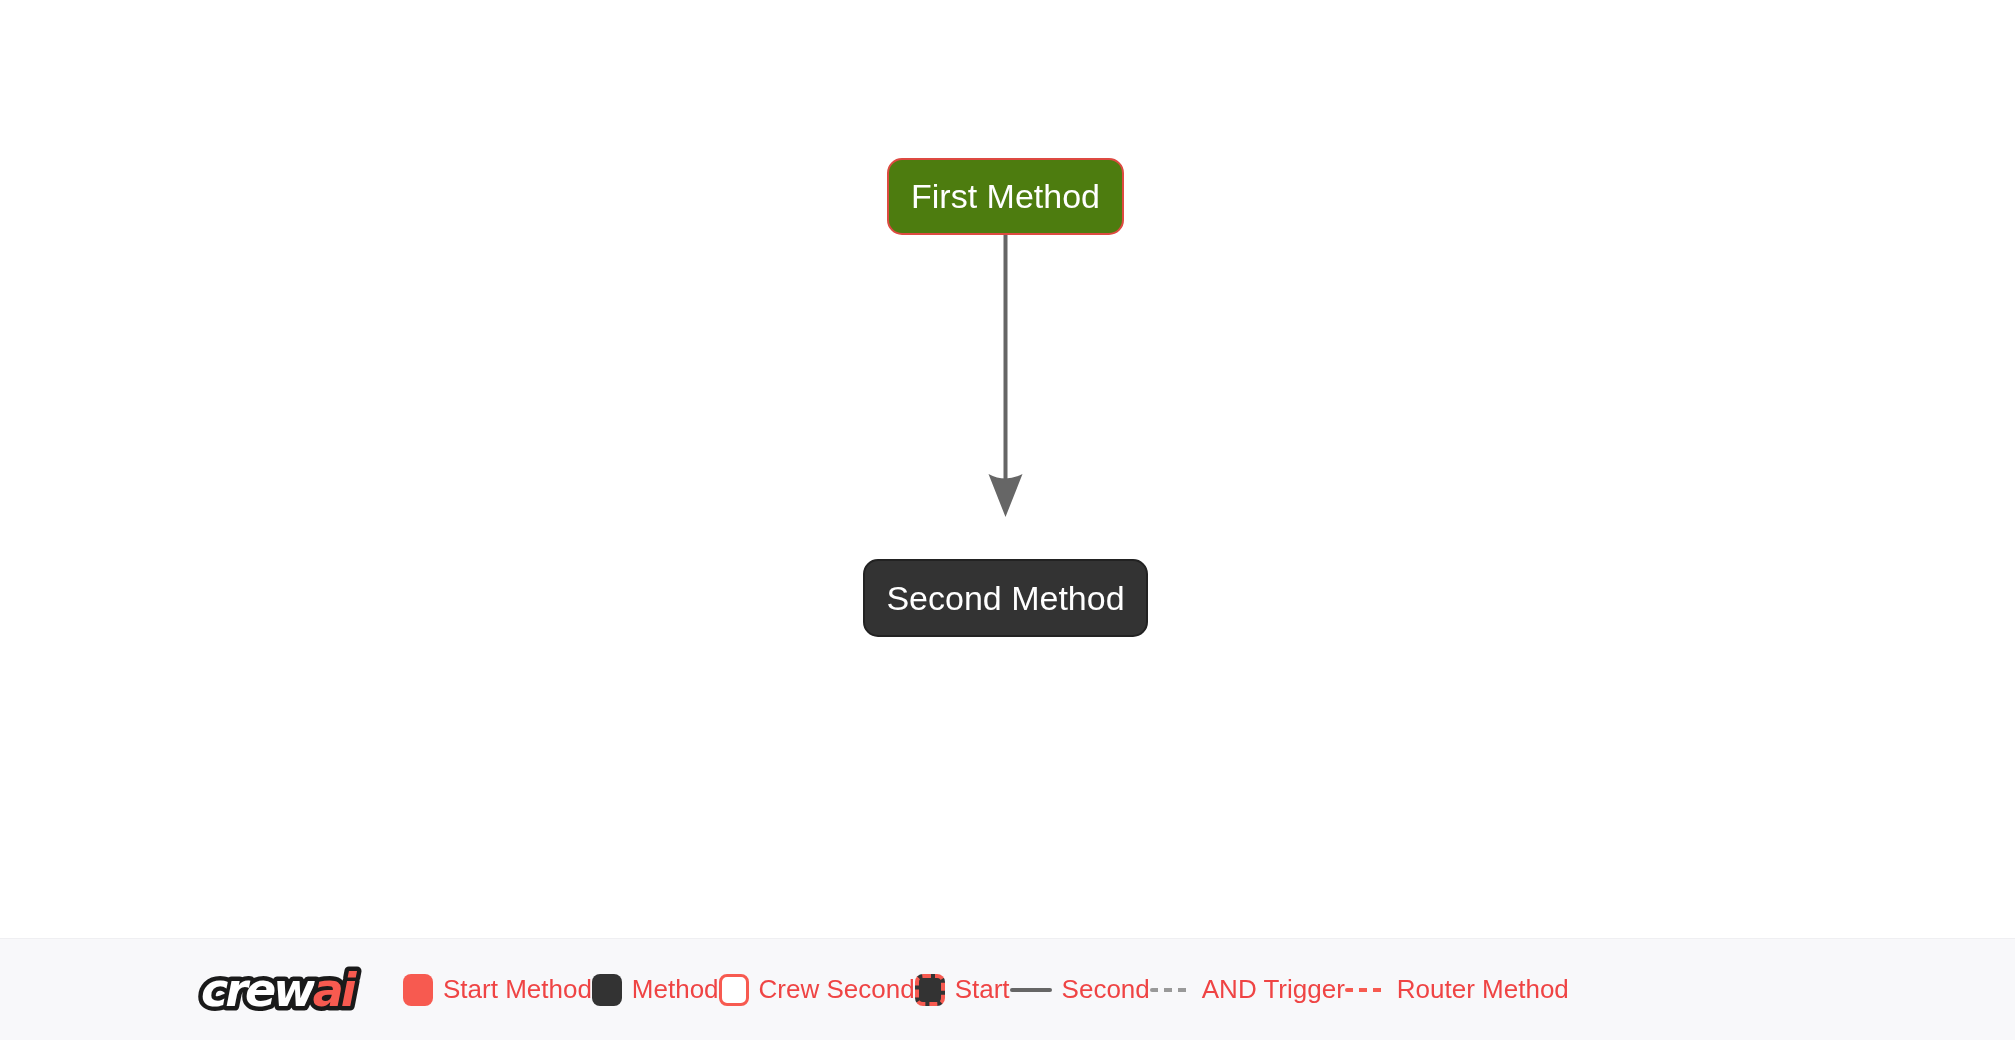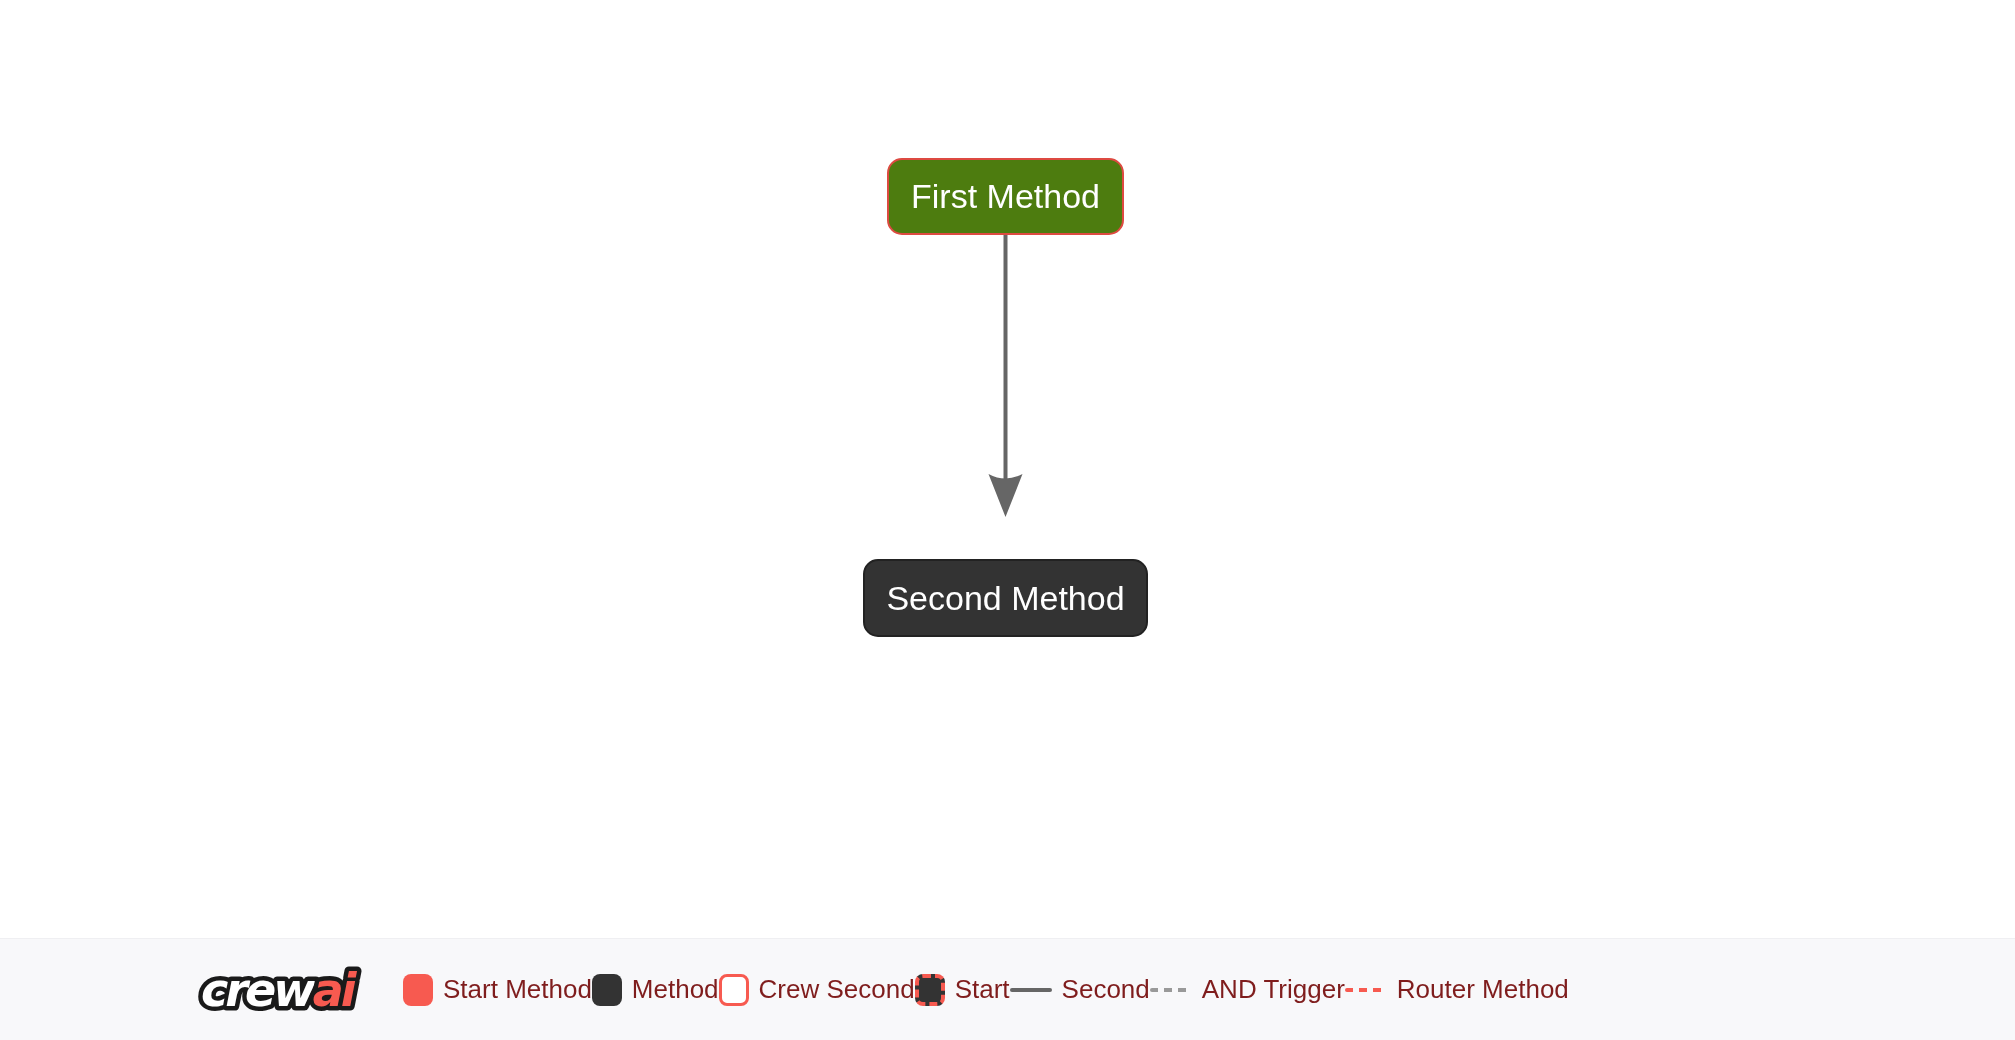--- a/index.html
+++ b/index.html
@@ -57,21 +57,21 @@
   }
   .logo { flex: 0 0 auto; display: block; }
   .legend-item {
     display: flex;
     align-items: center;
     gap: 10px;
     flex: 0 0 auto;
   }
   .legend-label {
     font-size: 26px;
-    color: #7f1d1d;
+    color: #ef4444;
     white-space: nowrap;
   }
   .swatch {
     box-sizing: border-box;
     display: inline-block;
   }
   .sw-box { width: 30px; height: 32px; border-radius: 8px; }
   .sw-start  { background: #F75A50; }
   .sw-method { background: #333333; }
   .sw-crew   { background: #ffffff; border: 3px solid #F75A50; }

